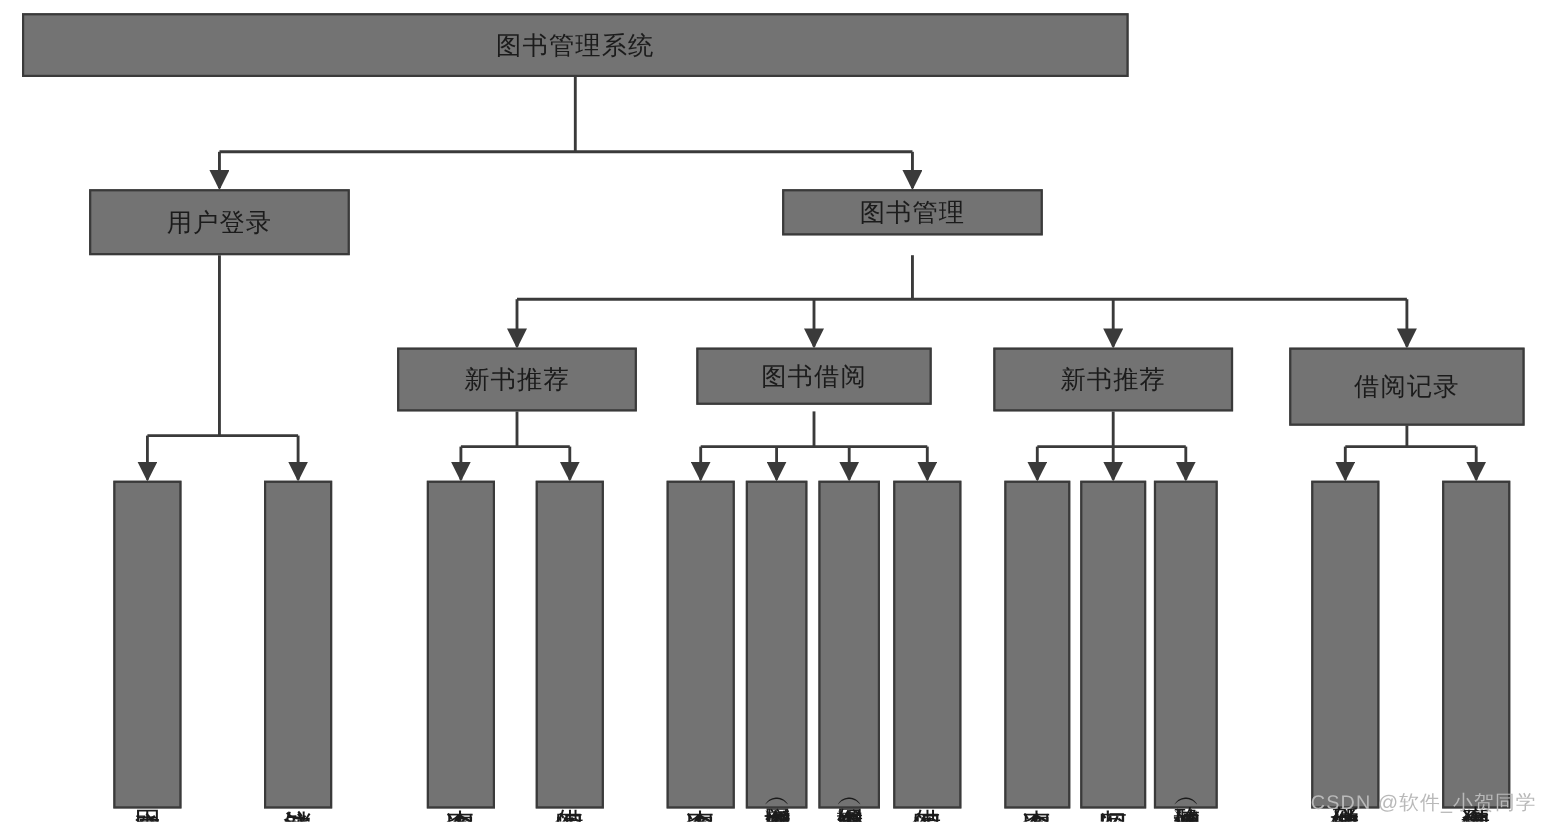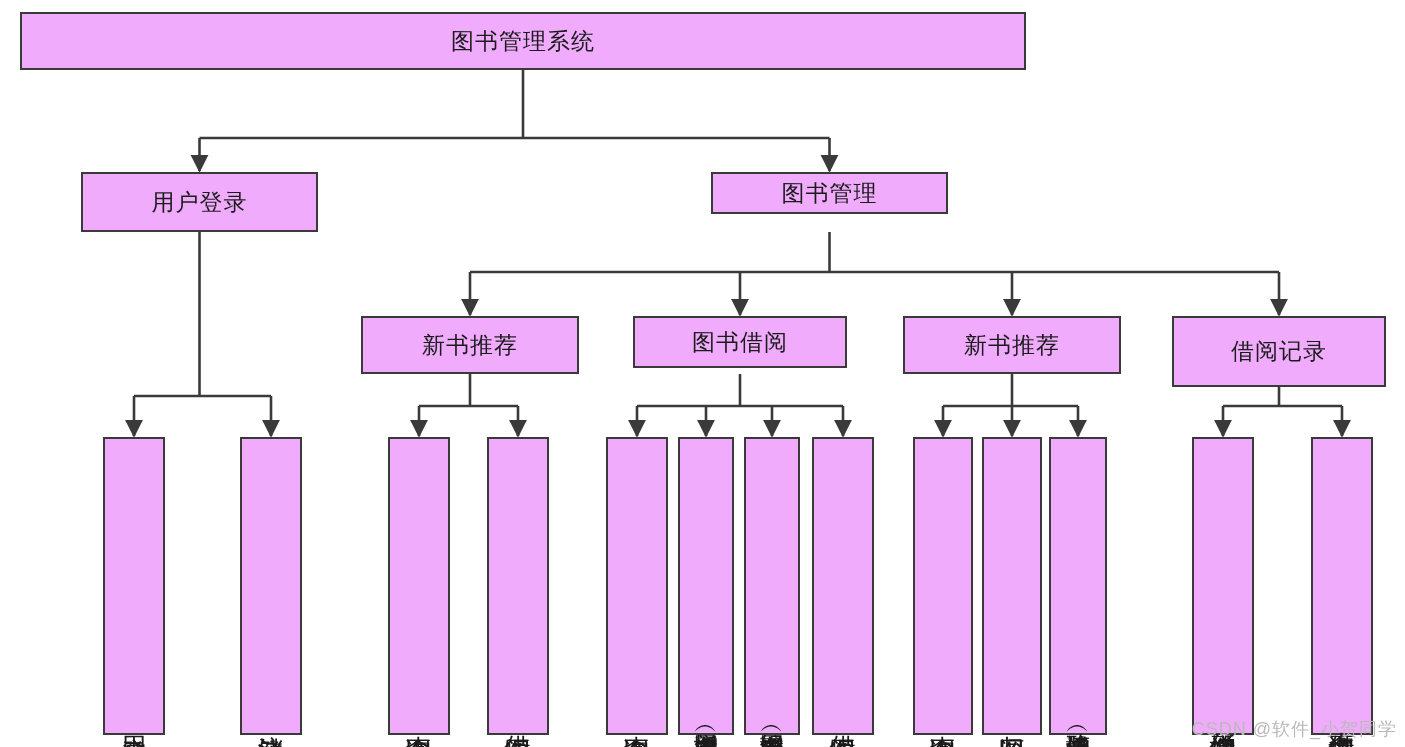--- a/index.html
+++ b/index.html
@@ -21,21 +21,21 @@
     position: absolute;
     left: 0;
     top: 0;
     width: 1405px;
     height: 747px;
     pointer-events: none;
   }
   .node {
     position: absolute;
     box-sizing: border-box;
-    background: #f0abfc;
+    background: #737373;
     border: 2.5px solid #3a3a3a;
     display: flex;
     align-items: center;
     justify-content: center;
     color: #1b1b1b;
   }
   .node.horiz {
     font-size: 23px;
     letter-spacing: 1px;
   }

